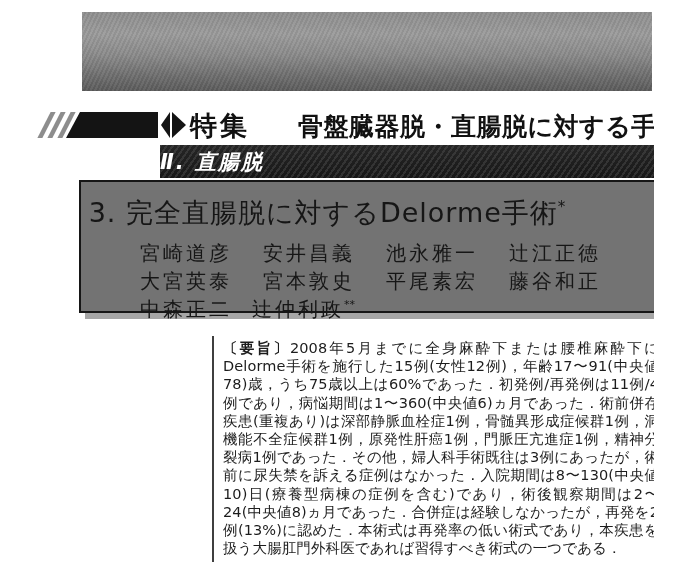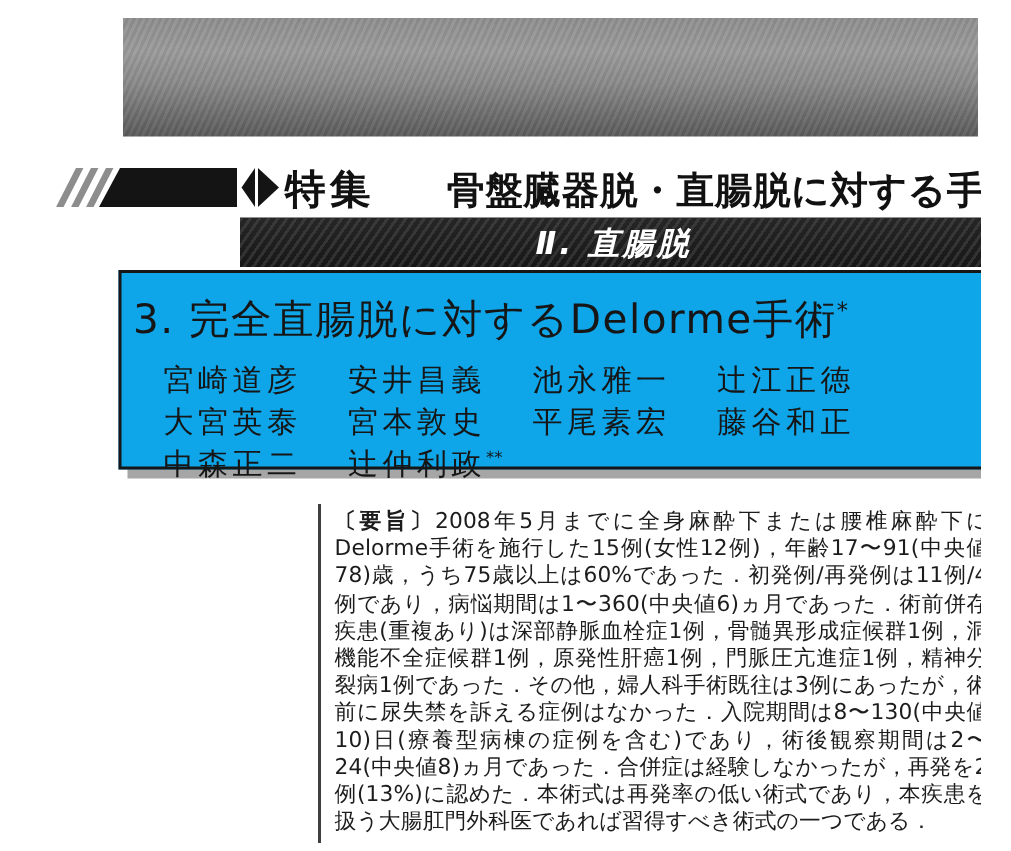--- a/index.html
+++ b/index.html
@@ -39,46 +39,46 @@
     position:absolute; left:278px; top:98px;
     font-size:25px; font-weight:bold; letter-spacing:0.5px; color:#111; white-space:nowrap;
   }
 
   
   .section-banner {
     position:absolute; left:140px; top:133px; width:498px; height:33px;
     background-image:
       repeating-linear-gradient(125deg, rgba(110,110,110,0.28) 0 2px, rgba(0,0,0,0) 2px 5px),
       linear-gradient(180deg,#262626,#171717);
-    display:flex; align-items:center; justify-content:center;
+    display:flex; align-items:center; justify-content:flex-start;
   }
   .banner-text {
     color:#ffffff; font-style:italic; font-weight:bold; font-size:21px; letter-spacing:2px;
     white-space:nowrap;
   }
 
   
   .title-box {
     position:absolute; left:59px; top:168px; width:581px; height:133px;
-    background:#0ea5e9; border:2px solid #161616;
+    background:#737373; border:2px solid #161616;
     box-shadow:6px 6px 0 0 #a6a6a6;
   }
   .article-title {
     position:relative; left:-42px; margin-top:13px;
     text-align:center; font-size:27px; font-weight:500; letter-spacing:1px;
     color:#161616; white-space:nowrap;
   }
   .article-title sup { font-size:15px; }
   .authors {
     margin-top:9px; padding-left:28px;
     display:grid; grid-template-columns:repeat(4,123px); row-gap:1px;
     justify-content:flex-start;
   }
   .author {
-    font-size:20px; letter-spacing:3px; text-align:left; white-space:nowrap; color:#161616;
+    font-size:20px; letter-spacing:3px; text-align:right; white-space:nowrap; color:#161616;
   }
   .author sup { font-size:11px; letter-spacing:0; }
 
   
   .abstract {
     position:absolute; left:192px; top:324px; width:458px; min-height:218px;
     border-left:2px solid #3f3f3f; border-right:2px solid #fca5a5;
     padding:3px 9px 5px 9px;
     font-size:14.5px; line-height:18.2px; text-align:justify;
     color:#1c1c1c; letter-spacing:0.1px;

